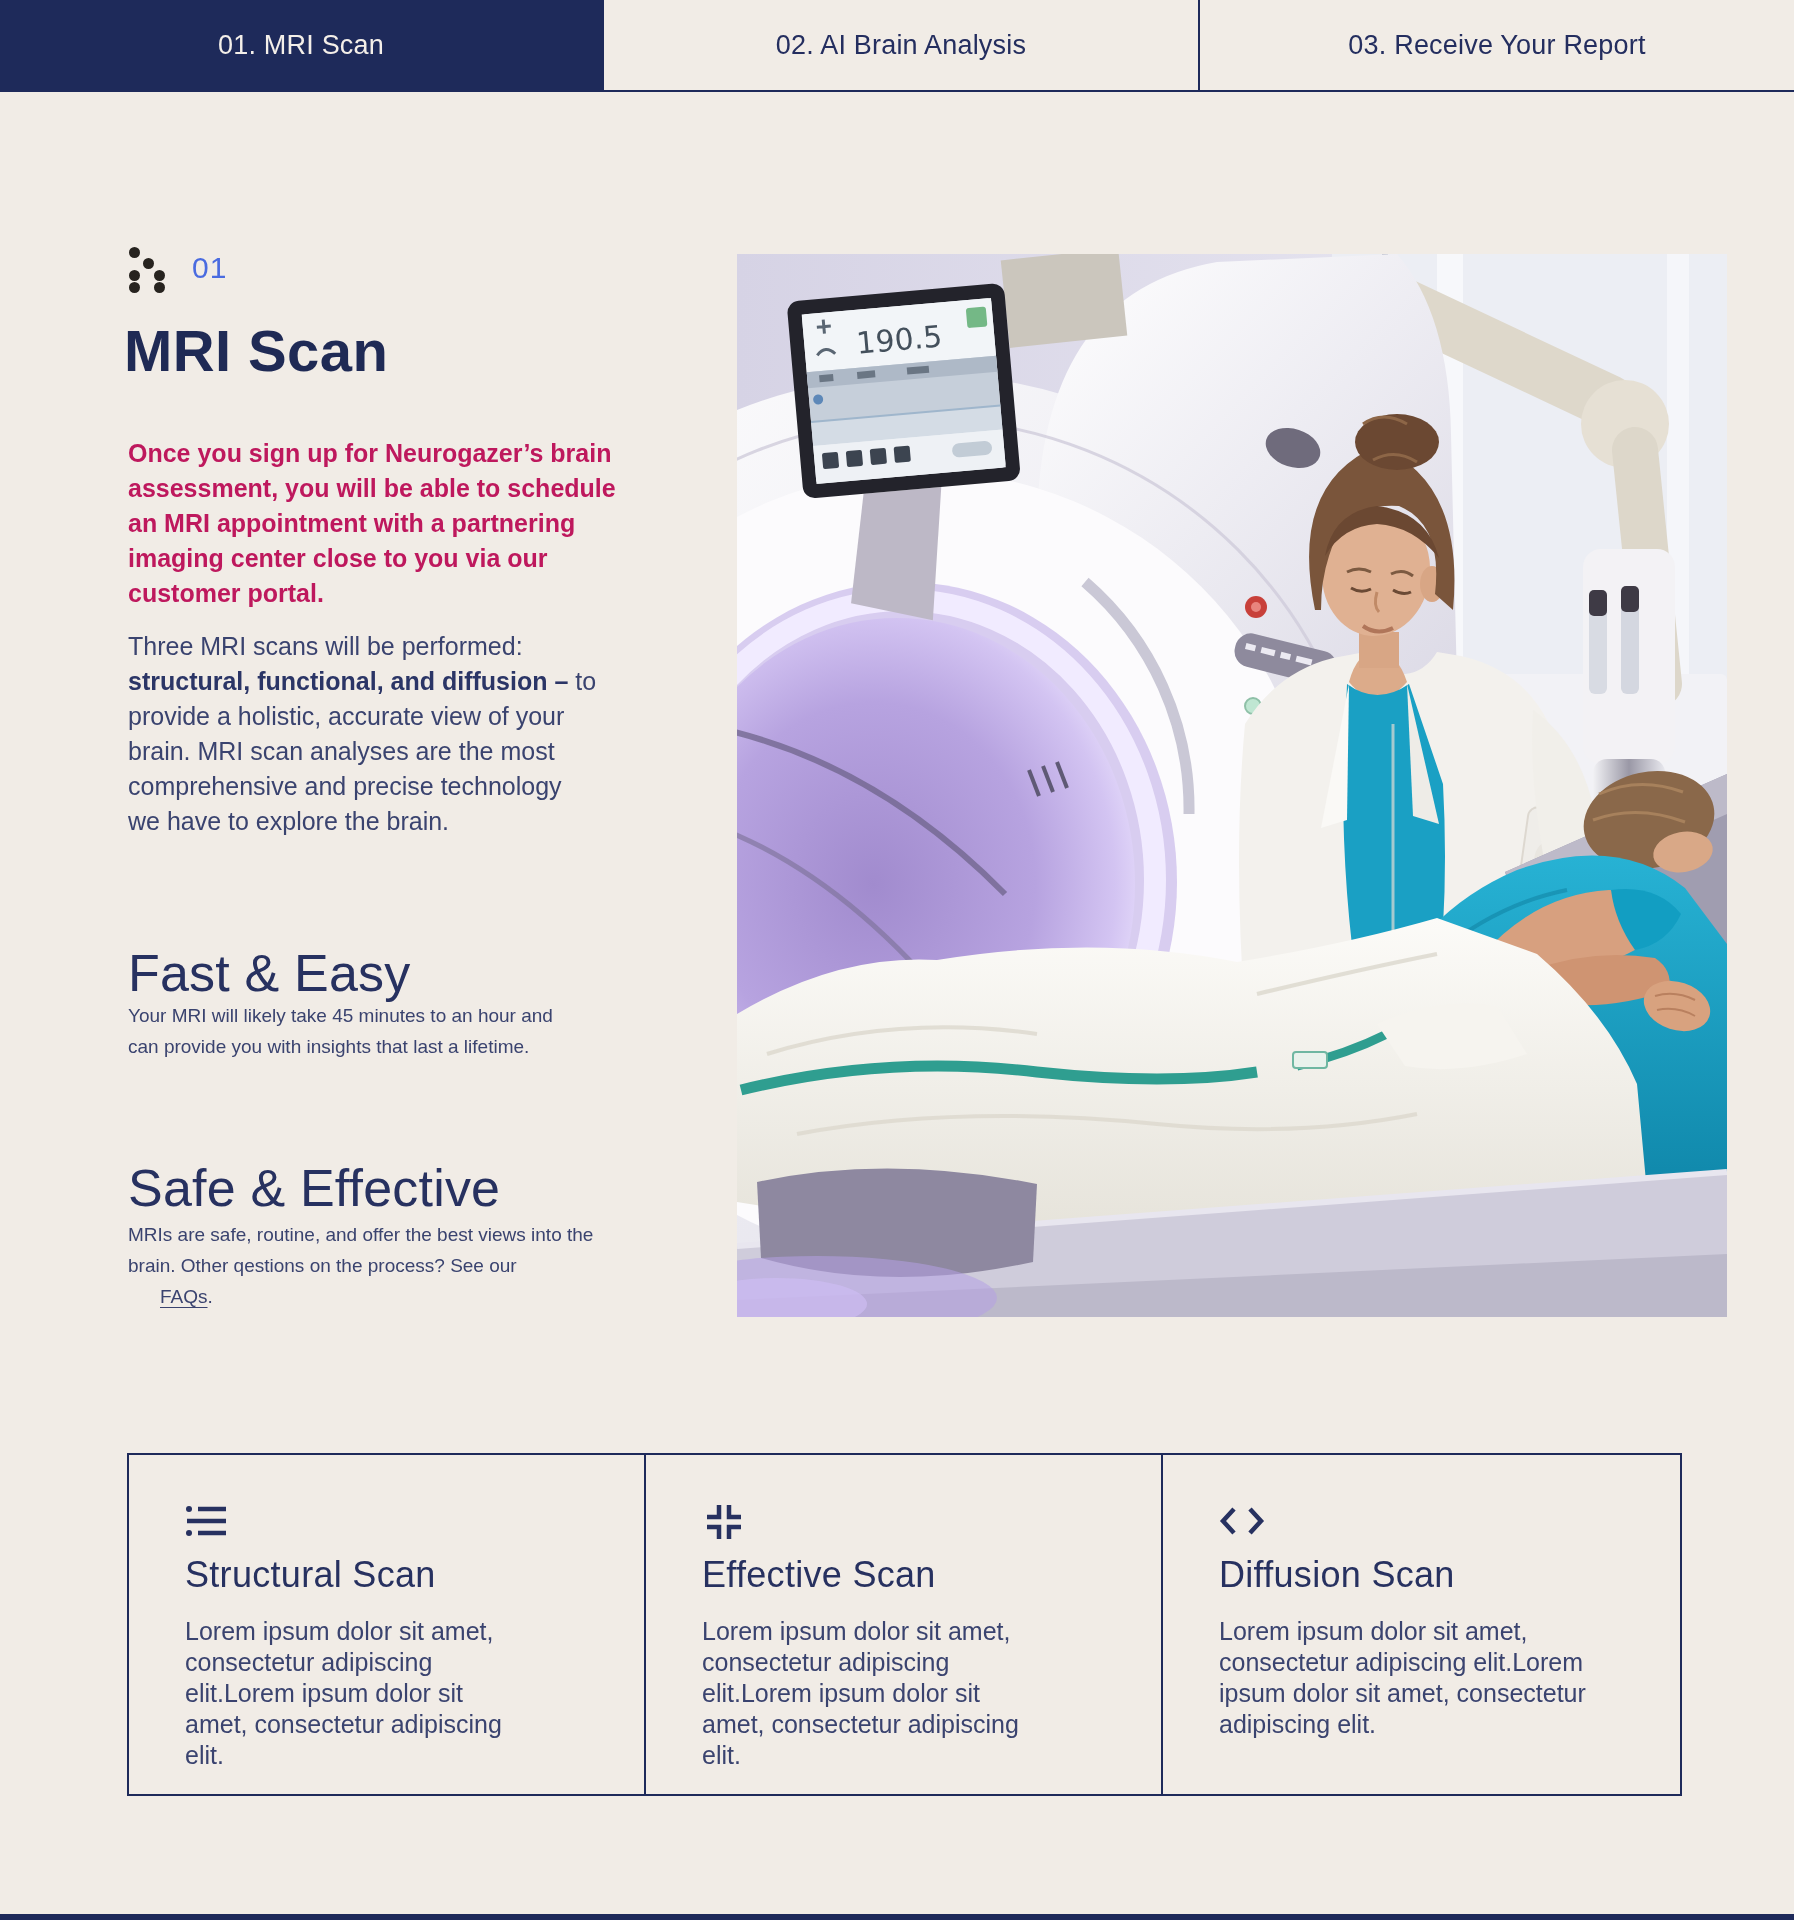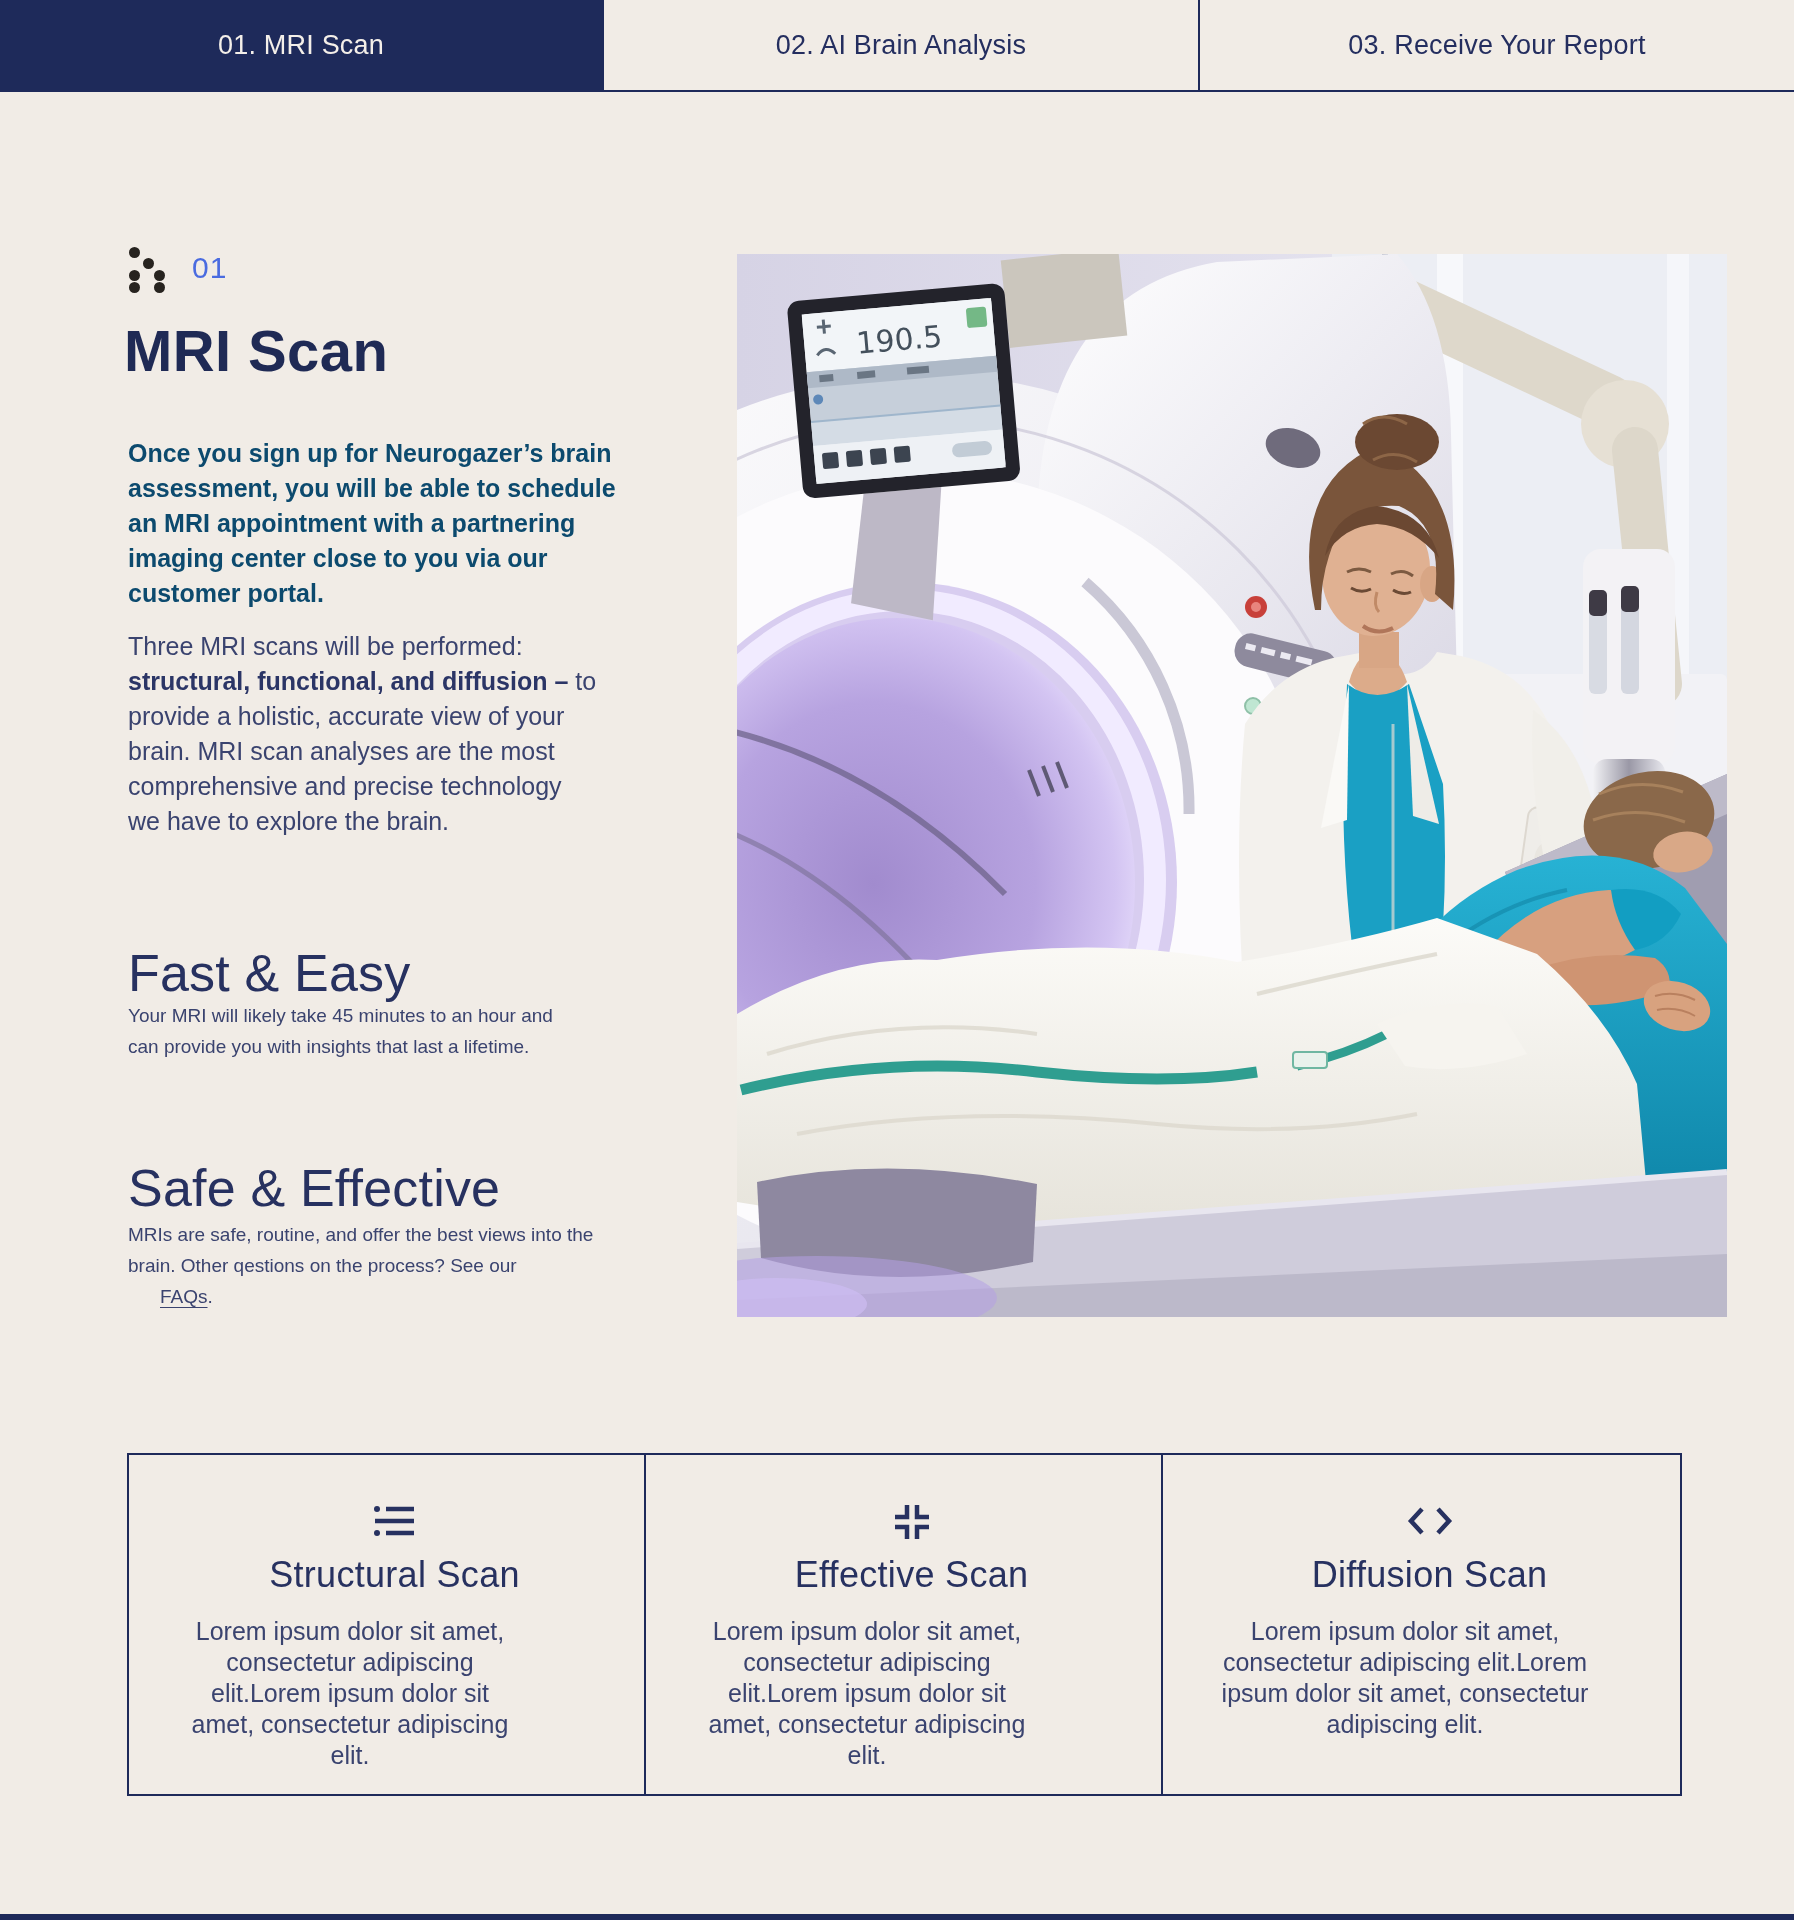--- a/index.html
+++ b/index.html
@@ -18,36 +18,36 @@
 
   
   .intro { position:absolute; left:128px; top:0; width:520px; height:1400px; }
   .index-row { position:absolute; top:247px; left:0; width:200px; height:52px; }
   .dots { position:absolute; left:0; top:0; width:44px; height:52px; }
   .dots i { position:absolute; width:11px; height:11px; border-radius:50%; background:#27231f; }
   .index-num { position:absolute; left:64px; top:4px; font-size:30px; color:#4a6be0; letter-spacing:1px; }
   .page-title { position:absolute; top:322px; left:-4px; font-size:58px; font-weight:700;
                 color:#1f2a55; letter-spacing:.4px; line-height:1; }
   .lead { position:absolute; top:436px; width:496px; font-size:25px; line-height:35px;
-          font-weight:700; color:#0c4a6e; }
+          font-weight:700; color:#be185d; }
   .para2 { position:absolute; top:629px; width:472px; font-size:25px; line-height:35px; }
   .para2 b { color:#2b3566; }
   .sub-h { position:absolute; font-size:52px; font-weight:500; color:#273160; line-height:1.2; letter-spacing:.2px; }
   .sub-p { position:absolute; font-size:19px; line-height:31px; }
   .sub-h.h-fast { top:942px; }  .sub-p.p-fast { top:1000px; width:452px; }
   .sub-h.h-safe { top:1157px; } .sub-p.p-safe { top:1219px; width:474px; }
   .faq-link { color:#3a436f; text-decoration:underline; text-underline-offset:4px; cursor:pointer;margin-left:32px; }
 
   
   .photo { position:absolute; left:737px; top:254px; width:990px; height:1063px; }
   .photo svg { display:block; width:100%; height:100%; }
 
   
   .cards { position:absolute; left:127px; top:1453px; width:1555px; height:343px;
-           display:grid; grid-template-columns:1fr 1fr 1fr; border:2px solid #1e2a5a;text-align:center; }
+           display:grid; grid-template-columns:1fr 1fr 1fr; border:2px solid #1e2a5a; }
   .card { padding:46px 40px 0 56px; border-right:2px solid #1e2a5a; background:#f1ece6; }
   .card:last-child { border-right:none; }
   .card-icon { height:44px; margin-bottom:8px; }
   .card-title { font-size:36px; font-weight:500; color:#273160; letter-spacing:.3px; line-height:1.2;
                 margin-bottom:20px; }
   .card-text { font-size:25px; line-height:31px; max-width:330px; }
   .card--wide .card-text { max-width:372px; }
 
   .bottom-strip { position:absolute; bottom:0; left:0; width:100%; height:6px; background:#1e2a5a; }
 </style>

